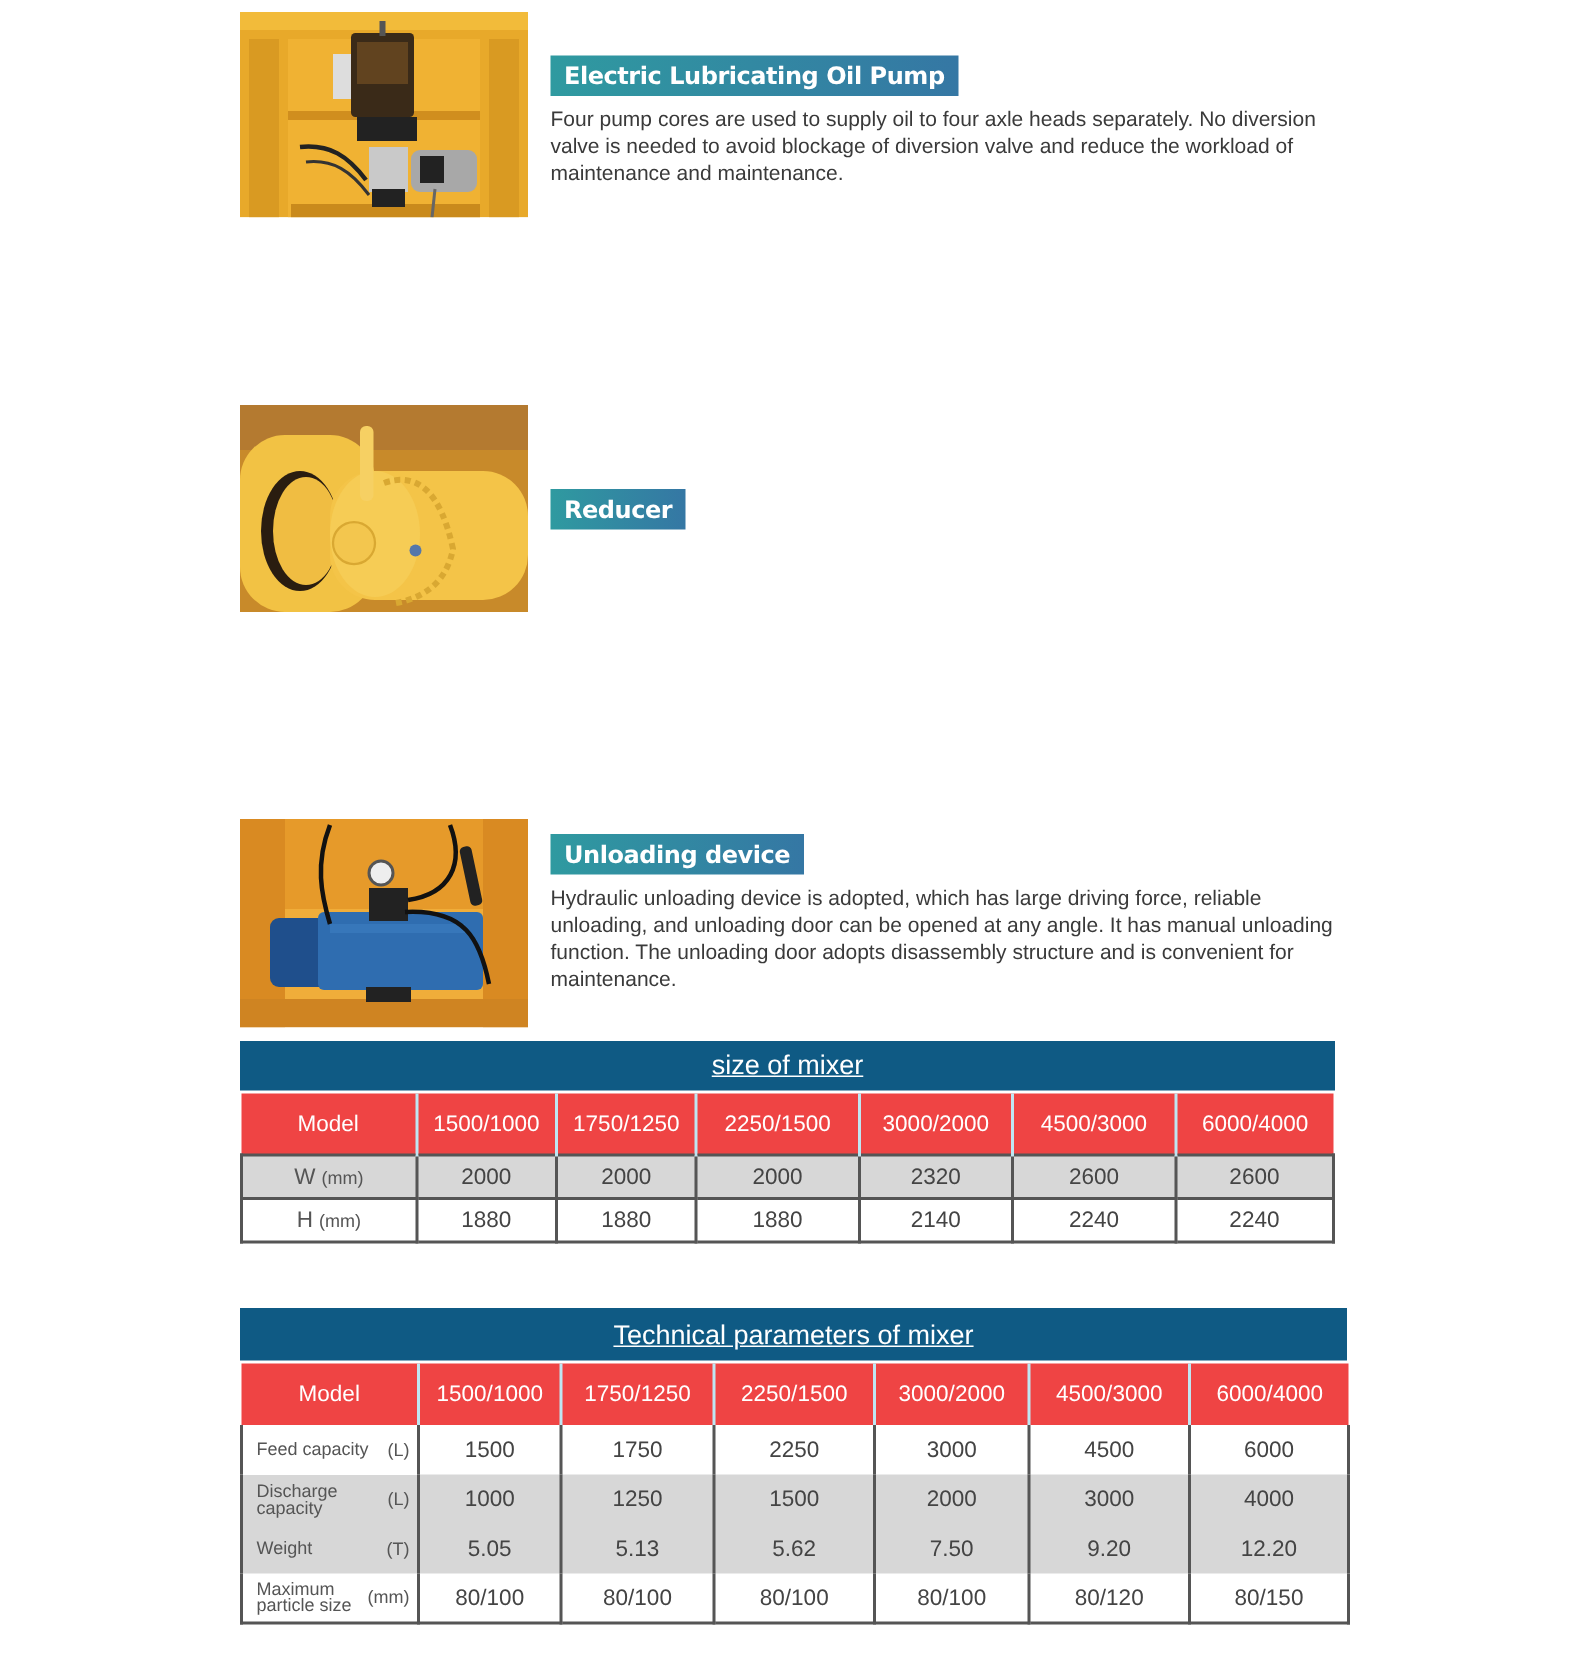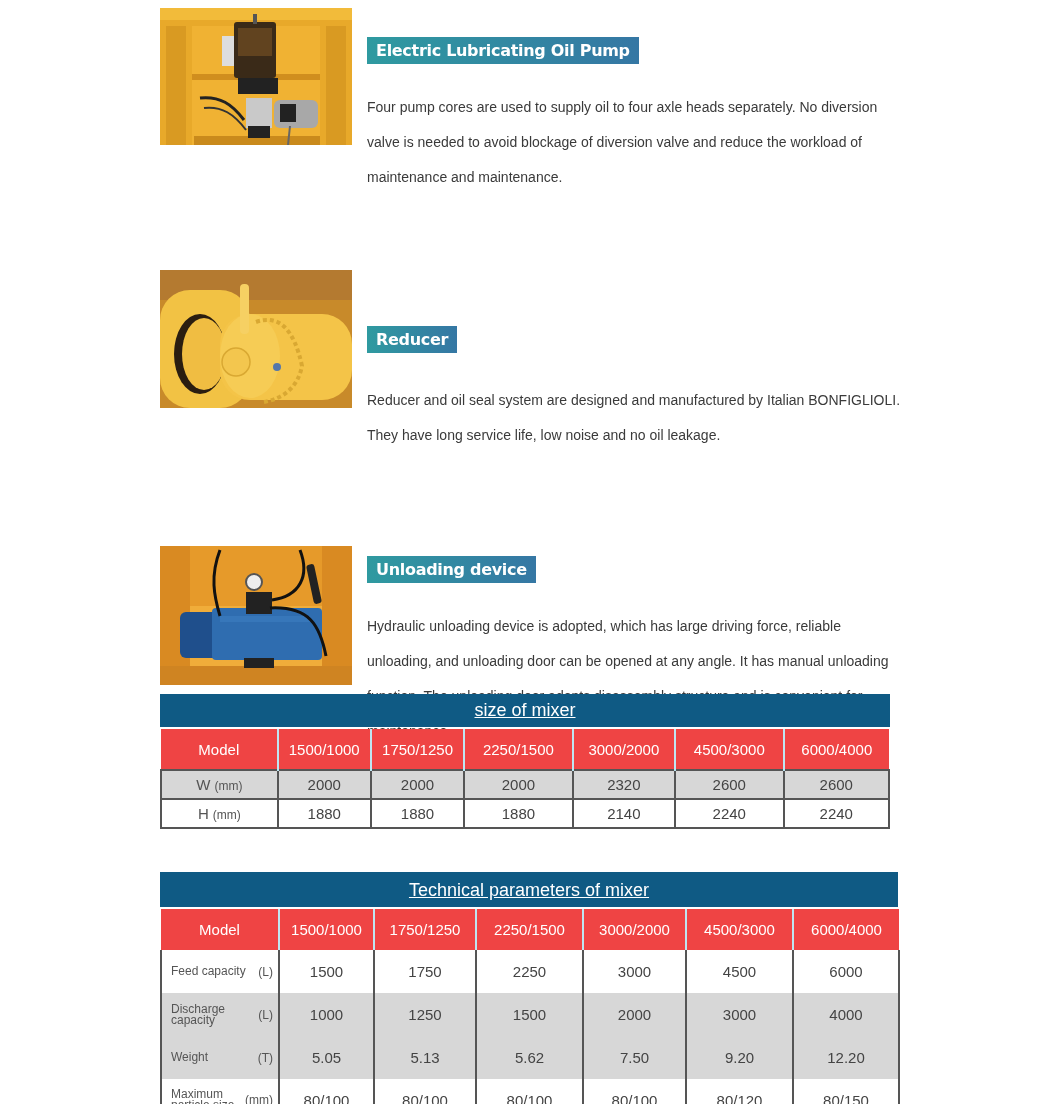--- a/index.html
+++ b/index.html
@@ -12,21 +12,21 @@
       position: absolute; left: 0; width: 192px; overflow: hidden;
     }
     .feature .tag {
       position: absolute; left: 207px; height: 27px; padding: 0 9px;
       background: linear-gradient(90deg, #2f9aa0 0%, #3577a4 100%);
       color: #fff; font-family: "DejaVu Sans", sans-serif; font-weight: bold;
       font-size: 16px; line-height: 27px; white-space: nowrap; letter-spacing: -0.3px;
     }
     .feature .desc {
       position: absolute; left: 207px; width: 540px;
-      font-size: 14px; line-height: 35px; color: #3a3a3a; margin-top: 20px;
+      font-size: 14px; line-height: 18px; color: #3a3a3a;
     }
 
     
     .photo svg { display: block; width: 100%; height: 100%; }
     .title-bar {
       position: absolute; left: 160px; background: #0f5a84; color: #fff;
       text-align: center; font-size: 18px; text-decoration: underline;
     }
     table { border-collapse: collapse; table-layout: fixed; }
     .t1 { position: absolute; left: 160px; top: 729px; width: 730px; }
@@ -37,21 +37,21 @@
     }
     th:first-child { border-left: none; }
     td {
       font-size: 15px; color: #444; text-align: center;
       border: 2px solid #555; height: 29px; padding: 0;
     }
     tr.shade td { background: #d7d7d7; }
     td.label { text-align: center; color: #555; }
     td.label .unit { font-size: 12px; margin-left: 4px; }
 
-    .t2 td { border-top: none; border-bottom: none; height: 43px; margin-top: 24px; }
+    .t2 td { border-top: none; border-bottom: none; height: 33px; margin-top: 24px; }
     .t2 tr:last-child td { border-bottom: 2px solid #555; }
     .t2 td.plabel {
       position: relative; text-align: left; padding-left: 9px;
       font-size: 12px; color: #555; line-height: 11px;
     }
     .t2 td.plabel .punit {
       position: absolute; right: 5px; top: 50%; transform: translateY(-50%); font-size: 12px;
     }
   </style>
 </head>
@@ -96,21 +96,20 @@
       <ellipse cx="44" cy="84" rx="22" ry="36" fill="#f0bd42"></ellipse>
       <rect x="60" y="44" width="132" height="86" rx="30" fill="#f4c448"></rect>
       <ellipse cx="90" cy="86" rx="30" ry="42" fill="#f6cc55"></ellipse>
       <circle cx="76" cy="92" r="14" fill="#f3c64e" stroke="#d9a832" stroke-width="1.5"></circle>
       <rect x="80" y="14" width="9" height="50" rx="4" fill="#f6d063"></rect>
       <circle cx="117" cy="97" r="4" fill="#5577aa"></circle>
       <path d="M96 52 Q130 40 142 96 Q136 126 104 132" stroke="#d9a832" stroke-width="4" fill="none" stroke-dasharray="4 3"></path>
     </svg>
   </div>
   <div class="tag" style="top:56px;">Reducer</div>
-  <p class="desc" style="top:93px;">Reducer and oil seal system are designed and manufactured by Italian BONFIGLIOLI. They have long service life, low noise and no oil leakage.</p>
 </section>
 
 <section class="feature" style="top:546px; height:140px;">
   <div class="photo" style="top:0; height:139px;">
     <svg viewBox="0 0 192 139" preserveAspectRatio="none">
       <rect width="192" height="139" fill="#e69a2a"></rect>
       <rect x="0" y="0" width="30" height="139" fill="#d98a22"></rect>
       <rect x="162" y="0" width="30" height="139" fill="#d98a22"></rect>
       <rect x="30" y="60" width="132" height="60" fill="#f0ad3a"></rect>
       <rect x="0" y="120" width="192" height="19" fill="#cf8422"></rect>

